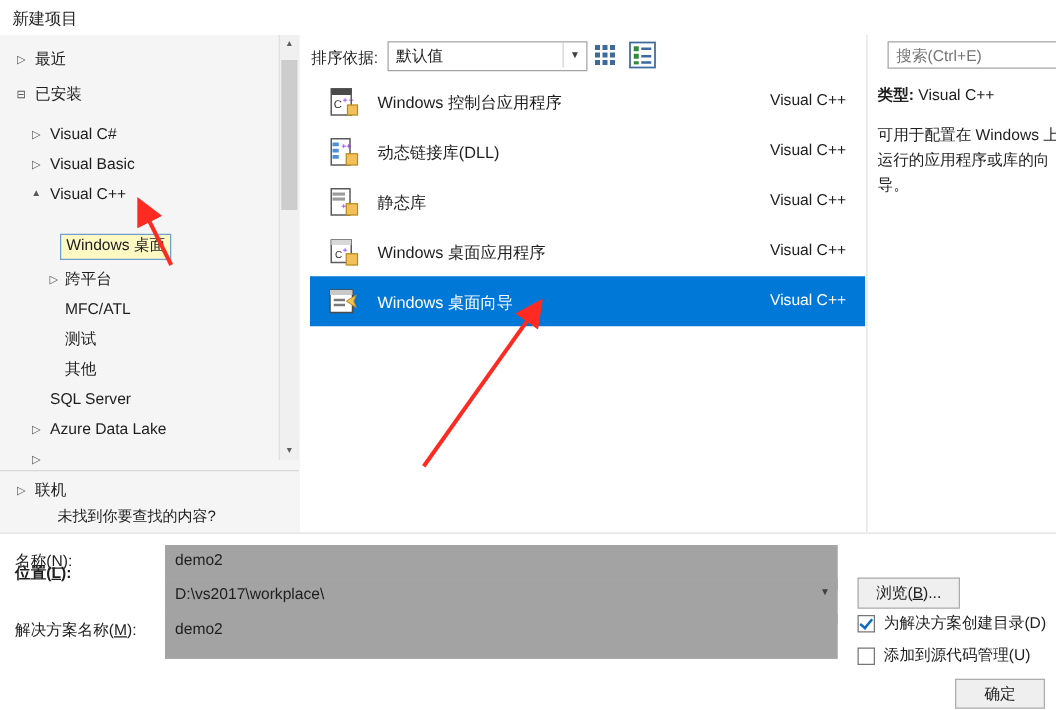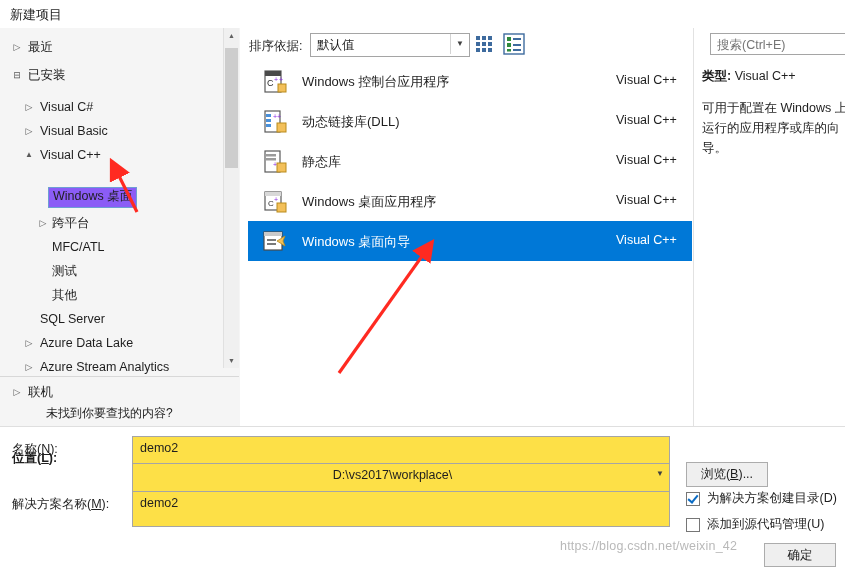--- a/index.html
+++ b/index.html
@@ -59,21 +59,21 @@
     text-align: center;
     font-size: 9px;
     color: #5a5a5a;
     line-height: 22px;
   }
   .tree-row .lbl {
     position: absolute;
   }
   .sel-box {
     position: absolute;
-    background: #8b5cf6;
+    background: #fef9c3;
     border: 1px solid #6e9ed4;
     height: 19px;
     line-height: 17px;
     padding: 0 4px;
     font-size: 12.5px;
     color: #1e1e1e;
   }
   .scroll-track {
     position: absolute;
     right: 1px; top: 0;
@@ -237,21 +237,21 @@
   }
   .form-label {
     position: absolute;
     font-size: 12.5px;
     color: #1e1e1e;
   }
   .form-label .u { text-decoration: underline; }
   .form-input {
     position: absolute;
     height: 36px;
-    background: #fde047;
+    background: #a3a3a3;
     border: 1px solid #a5a5a5;
     box-sizing: border-box;
   }
   .form-input input {
     position: absolute;
     left: 5px; top: 2px;
     border: none; outline: none;
     font-family: "Liberation Sans", sans-serif;
     font-size: 12.5px;
     color: #1e1e1e;
@@ -380,21 +380,20 @@
       <span class="lbl" style="left:40px;">SQL Server</span>
     </div>
 
     <div class="tree-row" style="top:304px;">
       <span class="glyph" style="left:22px;">▷</span>
       <span class="lbl" style="left:40px;">Azure Data Lake</span>
     </div>
 
     <div class="tree-row" style="top:328px;">
       <span class="glyph" style="left:22px;">▷</span>
-      <span class="lbl" style="left:40px;">Azure Stream Analytics</span>
     </div>
 
     <div class="tree-row" style="top:352px;">
       <span class="glyph" style="left:22px;">▷</span>
       <span class="lbl" style="left:40px;">其他项目类型</span>
     </div>
 
     <div class="scroll-track">
       <div class="scroll-arrow" style="top:0;">▲</div>
       <div class="scroll-thumb"></div>
@@ -548,21 +547,21 @@
       <span>名称</span>(<span class="u">N</span>):
     </div>
     <div class="form-input" style="left:132px; top:9px; width:538px;">
       <input type="text" style="width: 525px;" value="demo2">
     </div>
 
     <div class="form-label" style="left:12px; top:23px;font-weight:bold;">
       <span>位置</span>(<span class="u">L</span>):
     </div>
     <div class="form-input" style="left:132px; top:36px; width:538px;">
-      <input type="text" style="width: 505px; text-align: center;" value="D:\vs2017\workplace\">
+      <input type="text" style="width: 505px;" value="D:\vs2017\workplace\">
       <span class="combo-arrow">▼</span>
     </div>
 
     <div class="btn" style="left:686px; top:35px; width:82px; height:25px; line-height:23px;">
       <span>浏览</span>(<span class="u">B</span>)<span>...</span>
     </div>
 
     <div class="form-label" style="left:12px; top:69px;">
       <span>解决方案名称</span>(<span class="u">M</span>):
     </div>
@@ -578,21 +577,20 @@
     <div class="chk-row" style="left:686px; top:91px;">
       <span class="chk"></span>
       <span class="chk-lbl"><span>添加到源代码管理</span>(<span class="u">U</span>)</span>
     </div>
 
     <div class="btn" style="left:764px; top:116px; width:72px; height:24px; line-height:22px;">
       <span>确定</span>
     </div>
   </div>
 
-  <div class="watermark">https://blog.csdn.net/weixin_42</div>
 
   <svg class="arrow-svg">
     <defs>
       <marker id="ah" markerWidth="7" markerHeight="7" refX="2" refY="3.5" orient="auto">
         <path d="M0,0 L7,3.5 L0,7 z" fill="#ff2a21"></path>
       </marker>
     </defs>
     <line x1="137" y1="212" x2="117" y2="172" stroke="#ff2a21" stroke-width="3.2" marker-end="url(#ah)"></line>
     <line x1="339" y1="373" x2="425" y2="252" stroke="#ff2a21" stroke-width="3.2" marker-end="url(#ah)"></line>
   </svg>

